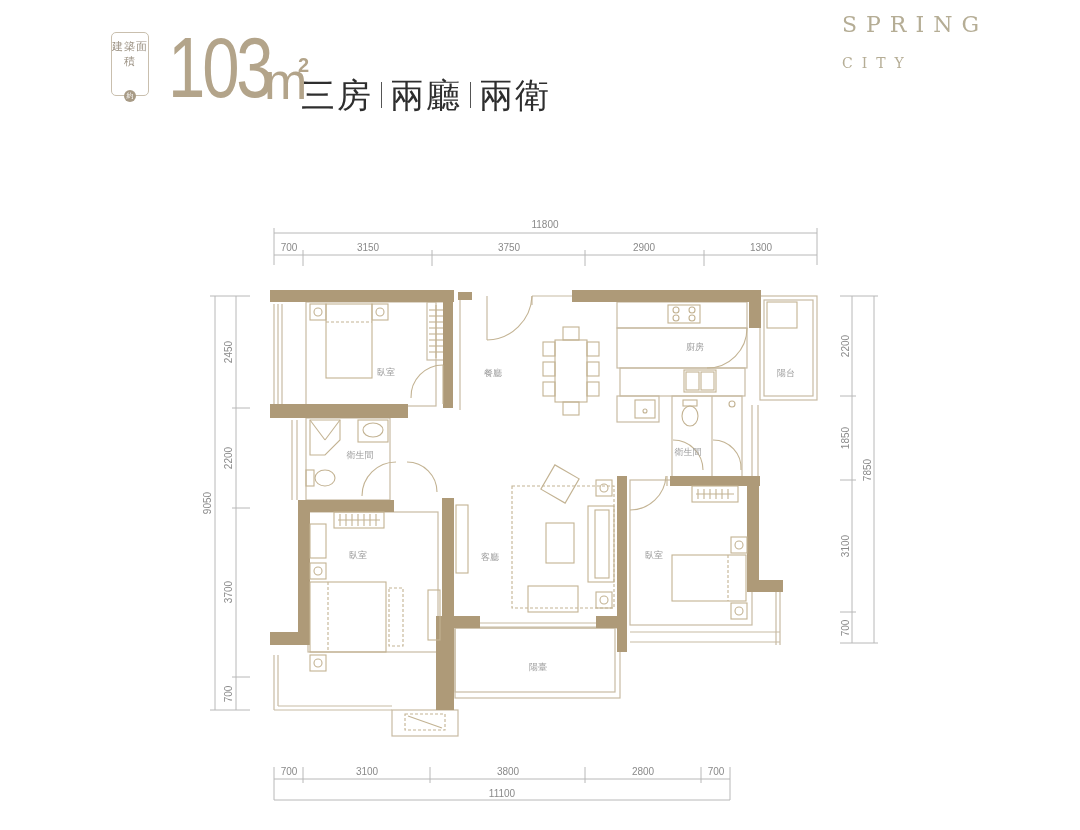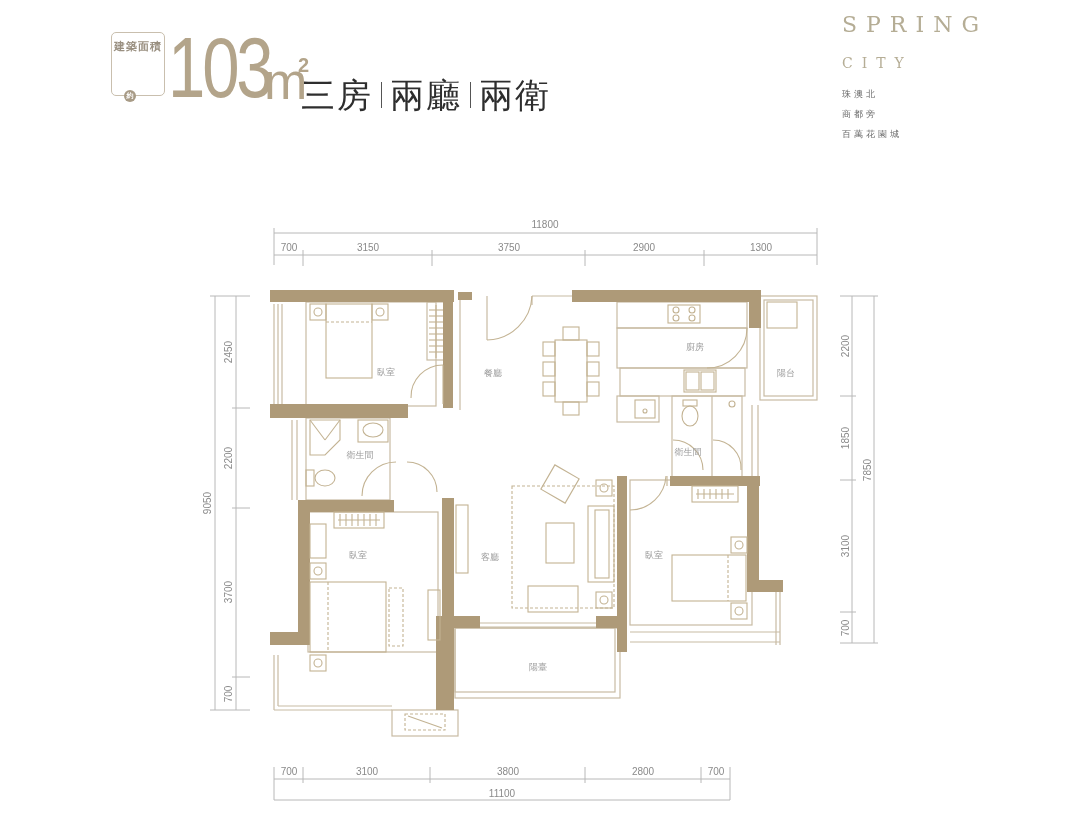--- a/index.html
+++ b/index.html
@@ -1,17 +1,17 @@
 <!DOCTYPE html>
 <html><head>
 <meta charset="utf-8">
 <style>
   html,body{margin:0;padding:0;background:#ffffff;}
   body{width:1080px;height:830px;position:relative;overflow:hidden;font-family:"DejaVu Sans",sans-serif;}
-  .badge{position:absolute;left:111px;top:32px;width:54px;height:64px;border:1.5px solid #c9bfae;border-radius:5px;box-sizing:border-box;font-weight:bold;}
+  .badge{position:absolute;left:111px;top:32px;width:38px;height:64px;border:1.5px solid #c9bfae;border-radius:5px;box-sizing:border-box;}
   .badge-text{position:absolute;left:0;right:0;top:6px;font-size:11px;line-height:15px;color:#9a9081;text-align:center;letter-spacing:1px;}
   .badge-dot{position:absolute;left:12px;bottom:-7px;width:12px;height:12px;border-radius:50%;background:#a89b86;color:#fff;font-size:7px;line-height:12px;text-align:center;}
   .area-num{position:absolute;left:168px;top:22px;font-family:"Liberation Sans",sans-serif;font-size:86px;line-height:90px;color:#b3a48a;letter-spacing:-4px;transform:scaleX(0.78);transform-origin:left top;font-weight:400;}
   .area-unit{position:absolute;left:264px;top:54px;font-family:"Liberation Sans",sans-serif;font-size:52px;line-height:54px;color:#b3a48a;}
   .area-sup{position:absolute;left:298px;top:54px;font-family:"Liberation Sans",sans-serif;font-size:20px;font-weight:bold;color:#b3a48a;}
   .layout{position:absolute;left:301px;top:76px;font-size:34px;line-height:38px;color:#2e2e2e;font-weight:normal;letter-spacing:2px;display:flex;align-items:center;}
   .sep{display:inline-block;width:1px;height:26px;background:#555;margin:0 8px;}
   .brand{position:absolute;left:842px;top:10px;font-family:"DejaVu Serif",serif;color:#b5ad95;}
   .brand-1{font-size:22px;letter-spacing:9px;line-height:30px;}
   .brand-2{font-size:14px;letter-spacing:9px;line-height:30px;margin-top:8px;}
@@ -34,25 +34,20 @@
   <span>三房</span>
   <span class="sep"></span>
   <span>兩廳</span>
   <span class="sep"></span>
   <span>兩衛</span>
 </div>
 
 <div class="brand">
   <div class="brand-1">SPRING</div>
   <div class="brand-2">CITY</div>
-  <div class="brand-lines">
-    <div>珠澳北</div>
-    <div>商都旁</div>
-    <div>百萬花園城</div>
-  </div>
 </div>
 
 <svg width="1080" height="830" viewBox="0 0 1080 830">
 
   <g stroke="#b8b8b8" stroke-width="1" fill="none">
 
     <line x1="274" y1="233" x2="817" y2="233"></line>
     <line x1="274" y1="228" x2="274" y2="265"></line>
       <line x1="817" y1="228" x2="817" y2="265"></line>
 

